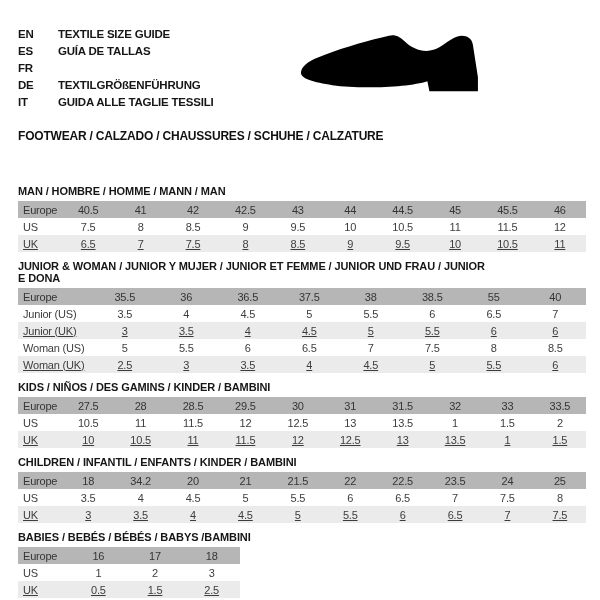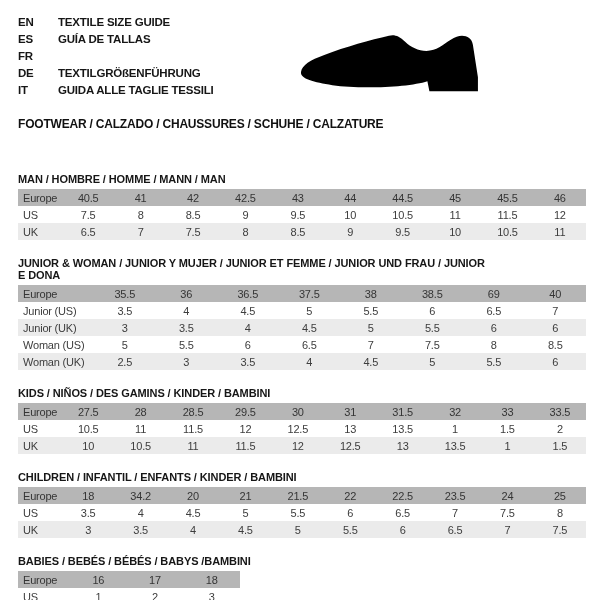--- a/index.html
+++ b/index.html
@@ -2,42 +2,42 @@
 <html style="--header-row-bg: #b6b6b6; --alt-row-bg: #ebebeb;"><head>
 <meta charset="utf-8">
 <style>
   html,body{margin:0;padding:0;background:#fff;}
   body{
     width:600px;height:600px;overflow:hidden;
     font-family:"Liberation Sans","DejaVu Sans",sans-serif;
     -webkit-font-smoothing:antialiased;
     color:#222;
   }
-  .page{position:relative;width:500px;height:600px;box-sizing:border-box;padding:14px 14px 0 18px;}
+  .page{position:relative;width:500px;height:600px;box-sizing:border-box;padding:26px 14px 0 18px;}
 
   
   .lang-list{line-height:17px;font-size:11.5px;font-weight:bold;letter-spacing:-0.2px;color:#161616;}
   .lang-row{display:flex;}
   .lang-code{width:40px;flex:0 0 40px;}
   .shoe-wrap{position:absolute;top:31px;right:16px;width:184px;height:64px;}
   .shoe-wrap svg{display:block;width:100%;height:100%;}
 
   .category-heading{
     margin:18px 0 0 0;font-size:12px;font-weight:bold;letter-spacing:-0.2px;color:#111;
   }
 
   
   .tables{margin-top:42px;}
-  .tbl-section{margin-top:17px;}
+  .tbl-section{margin-top:8px;}
   .tbl-section:first-child{margin-top:0;}
   .tbl-title{margin:0 0 4px 0;font-size:11px;font-weight:bold;letter-spacing:-0.1px;color:#161616;}
   .tbl{display:block;}
   .tbl-row{display:flex;height:17px;align-items:center;font-size:11px;letter-spacing:-0.2px;color:#3d3d3d;}
   .tbl-row.hdr{background:var(--header-row-bg,#b6b6b6);color:#353535;}
-  .tbl-row.alt{background:var(--alt-row-bg,#ebebeb);}
+  .tbl-row.alt{background:var(--alt-row-bg,#ebebeb);text-decoration:underline;}
   .cell-label{box-sizing:border-box;padding-left:5px;flex:0 0 auto;}
   .cell-val{flex:1 1 0;text-align:center;}
 </style>
 </head>
 <body>
 
 <div class="page">
 
   <div class="lang-list">
     <div class="lang-row">
@@ -132,21 +132,21 @@
         <h2 class="tbl-title">JUNIOR &amp; WOMAN / JUNIOR Y MUJER / JUNIOR ET FEMME / JUNIOR UND FRAU / JUNIOR E DONA</h2>
         <div class="tbl" style="width: 568px;">
           <div class="tbl-row hdr">
             <span class="cell-label" style="flex-basis: 76px;">Europe</span>
             <span class="cell-val">35.5</span>
             <span class="cell-val">36</span>
             <span class="cell-val">36.5</span>
             <span class="cell-val">37.5</span>
             <span class="cell-val">38</span>
             <span class="cell-val">38.5</span>
-            <span class="cell-val">69</span>
+            <span class="cell-val">55</span>
             <span class="cell-val">40</span>
           </div>
           <div class="tbl-row">
             <span class="cell-label" style="flex-basis: 76px;">Junior (US)</span>
             <span class="cell-val">3.5</span>
             <span class="cell-val">4</span>
             <span class="cell-val">4.5</span>
             <span class="cell-val">5</span>
             <span class="cell-val">5.5</span>
             <span class="cell-val">6</span>

